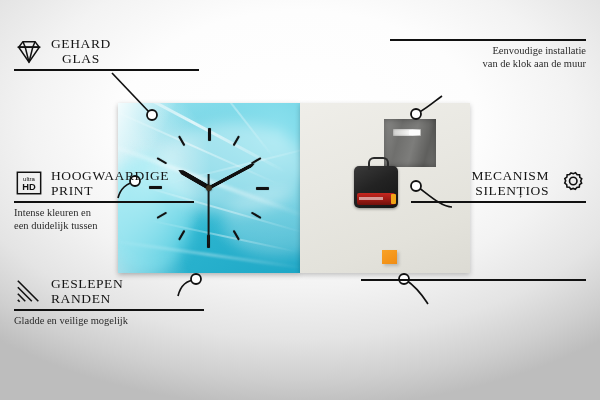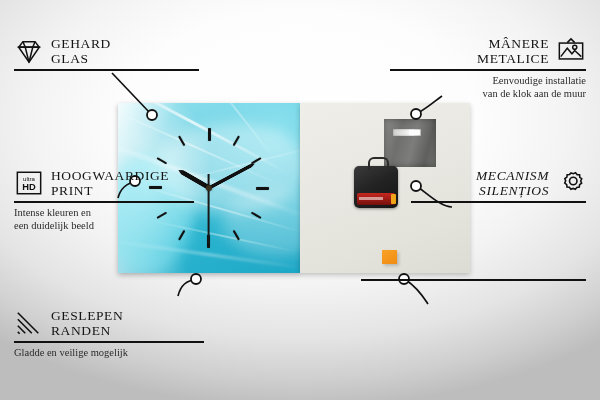--- a/index.html
+++ b/index.html
@@ -117,26 +117,26 @@
     font-family:"Liberation Serif", serif;
     font-size:10.5px;line-height:13px;color:#2b2b2b;margin-top:3px;white-space:pre-line;
   }
   .ico{width:30px;height:28px;flex:0 0 30px;display:block;}
   .left .co-head{justify-content:flex-start;}
   .right .co-head{justify-content:flex-end;}
   .right .co-title{text-align:right;}
   .right .co-sub{text-align:right;}
 
   
-  #co-glas{left:14px;top:36px;width:185px;}
+  #co-glas{left:14px;top:36px;width:185px;text-align:center;}
   #co-print{left:14px;top:168px;width:180px;}
-  #co-randen{left:14px;top:276px;width:190px;margin-top:32px;}
+  #co-randen{left:14px;top:276px;width:190px;}
   
   #co-manere{right:14px;top:36px;width:196px;}
-  #co-mecanism{right:14px;top:168px;width:175px;font-style:italic;}
+  #co-mecanism{right:14px;top:168px;width:175px;}
   #co-distantier{right:14px;top:276px;width:225px;}
 
   #leaders{position:absolute;left:0;top:0;width:600px;height:400px;pointer-events:none;}
 
   .endpoint{fill:#ffffff;stroke:#111;stroke-width:1.8;}
   .leader{fill:none;stroke:#111;stroke-width:1.7;}
 </style>
 </head>
 <body>
 
@@ -259,53 +259,41 @@
       <svg class="ico" viewBox="0 0 32 30">
         <rect x="3.5" y="3.5" width="25" height="23" fill="none" stroke="#111" stroke-width="1.6"></rect>
         <text x="16" y="13" font-family="Liberation Sans, sans-serif" font-size="6.5" text-anchor="middle" fill="#111">ultra</text>
         <text x="16" y="23" font-family="Liberation Sans, sans-serif" font-size="10" font-weight="bold" text-anchor="middle" fill="#111">HD</text>
       </svg>
       <div class="co-title">HOOGWAARDIGE
 PRINT</div>
     </div>
     <div class="co-rule"></div>
     <div class="co-sub">Intense kleuren en
-een duidelijk beeld</div>
+een duidelijk tussen</div>
   </div>
 
   <div class="callout left" id="co-randen">
     <div class="co-head">
       <svg class="ico" viewBox="0 0 32 30">
         <g stroke="#111" stroke-width="1.7" fill="none">
           <path d="M4 4 L26 26"></path>
           <path d="M4 11 L19 26"></path>
           <path d="M4 18 L12 26"></path>
           <path d="M4 24.5 L6 26.5"></path>
         </g>
       </svg>
       <div class="co-title">GESLEPEN
 RANDEN</div>
     </div>
     <div class="co-rule"></div>
     <div class="co-sub">Gladde en veilige mogelijk</div>
   </div>
 
   <div class="callout right" id="co-manere">
-    <div class="co-head">
-      <div class="co-title">MÂNERE
-METALICE</div>
-      <svg class="ico" viewBox="0 0 32 30">
-        <g stroke="#111" stroke-width="1.6" fill="none">
-          <path d="M12 6 L16 2 L20 6"></path>
-          <rect x="3.5" y="6.5" width="25" height="17"></rect>
-          <path d="M5 21 L12 12 L17 18 L20 14.5 L27 21"></path>
-          <circle cx="20" cy="11" r="2.2"></circle>
-        </g>
-      </svg>
-    </div>
     <div class="co-rule"></div>
     <div class="co-sub">Eenvoudige installatie
 van de klok aan de muur</div>
   </div>
 
   <div class="callout right" id="co-mecanism">
     <div class="co-head">
       <div class="co-title">MECANISM
 SILENȚIOS</div>
       <svg class="ico" viewBox="0 0 32 30">

